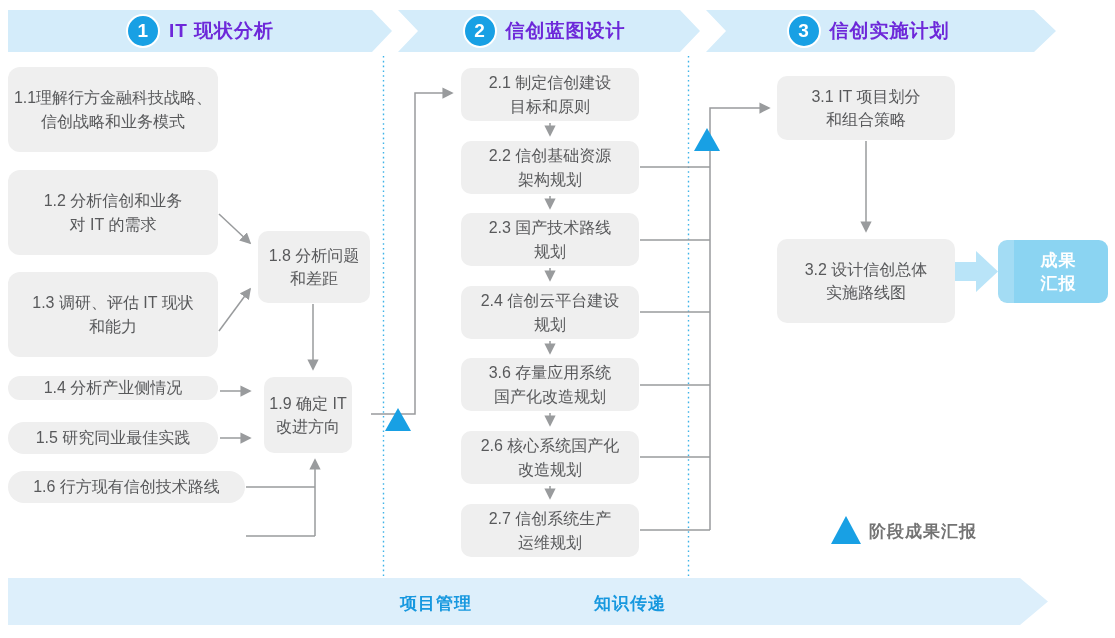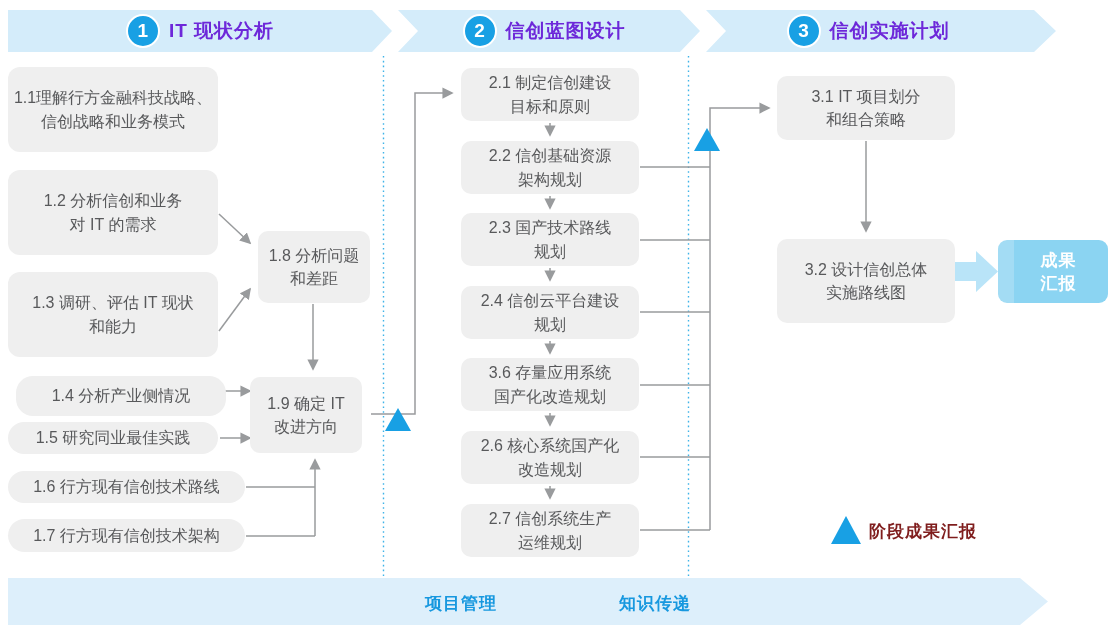--- a/index.html
+++ b/index.html
@@ -37,25 +37,25 @@
     position:absolute;left:998px;top:240px;width:99px;height:63px;border-radius:9px;
     background:linear-gradient(90deg,#a3dcf4 0px,#a3dcf4 16px,#8bd4f2 16px);
     color:#ffffff;font-weight:bold;font-size:17px;letter-spacing:1px;
     display:flex;align-items:center;justify-content:center;text-align:center;white-space:pre-line;padding-left:11px;
   }
   
   .footer-banner{
     position:absolute;left:8px;top:578px;width:1040px;height:47px;background:#ddeffb;
     clip-path:polygon(0 0,calc(100% - 28px) 0,100% 50%,calc(100% - 28px) 100%,0 100%);
   }
-  .footer-label{position:absolute;top:592px;font-size:17px;font-weight:bold;color:#1798df;letter-spacing:1px;margin-left:25px;}
+  .footer-label{position:absolute;top:592px;font-size:17px;font-weight:bold;color:#1798df;letter-spacing:1px;}
   .footer-label.pm{left:400px;}
   .footer-label.kt{left:594px;text-align:right;}
   
-  .legend-label{position:absolute;left:869px;top:520px;font-size:17px;font-weight:bold;color:#7f1d1d;letter-spacing:1px;text-align:right;}
+  .legend-label{position:absolute;left:869px;top:520px;font-size:17px;font-weight:bold;color:#737373;letter-spacing:1px;text-align:right;}
   
   svg.overlay{position:absolute;left:0;top:0;pointer-events:none;}
 </style>
 </head>
 <body>
 
 <div class="stage">
 
   <div class="banner b1">
     <span class="num">1</span>
@@ -117,27 +117,26 @@
 
     <path d="M955,262 L976,262 L976,251 L998,271.5 L976,292 L976,281 L955,281 Z" fill="#b9e4f8"></path>
   </svg>
 
   <div class="box" style="left:8px;top:67px;width:210px;height:85px;border-radius:12px">1.1理解行方金融科技战略、
 信创战略和业务模式</div>
   <div class="box" style="left:8px;top:170px;width:210px;height:85px;border-radius:12px">1.2 分析信创和业务
 对 IT 的需求</div>
   <div class="box" style="left:8px;top:272px;width:210px;height:85px;border-radius:12px">1.3 调研、评估 IT 现状
 和能力</div>
-  <div class="box pill" style="left:16px;top:376px;width:210px;height:40px">1.4 分析产业侧情况</div>
+  <div class="box pill" style="left:8px;top:376px;width:210px;height:24px">1.4 分析产业侧情况</div>
   <div class="box pill" style="left:8px;top:422px;width:210px;height:32px">1.5 研究同业最佳实践</div>
   <div class="box pill" style="left:8px;top:471px;width:237px;height:32px">1.6 行方现有信创技术路线</div>
-  <div class="box pill" style="left:8px;top:519px;width:237px;height:33px">1.7 行方现有信创技术架构</div>
   <div class="box" style="left:258px;top:231px;width:112px;height:72px">1.8 分析问题
 和差距</div>
-  <div class="box" style="left:250px;top:377px;width:112px;height:76px">1.9 确定 IT
+  <div class="box" style="left:264px;top:377px;width:88px;height:76px">1.9 确定 IT
 改进方向</div>
 
   <div class="box" style="left:461px;top:68px;width:178px;height:53px">2.1 制定信创建设
 目标和原则</div>
   <div class="box" style="left:461px;top:141px;width:178px;height:53px">2.2 信创基础资源
 架构规划</div>
   <div class="box" style="left:461px;top:213px;width:178px;height:53px">2.3 国产技术路线
 规划</div>
   <div class="box" style="left:461px;top:286px;width:178px;height:53px">2.4 信创云平台建设
 规划</div>

